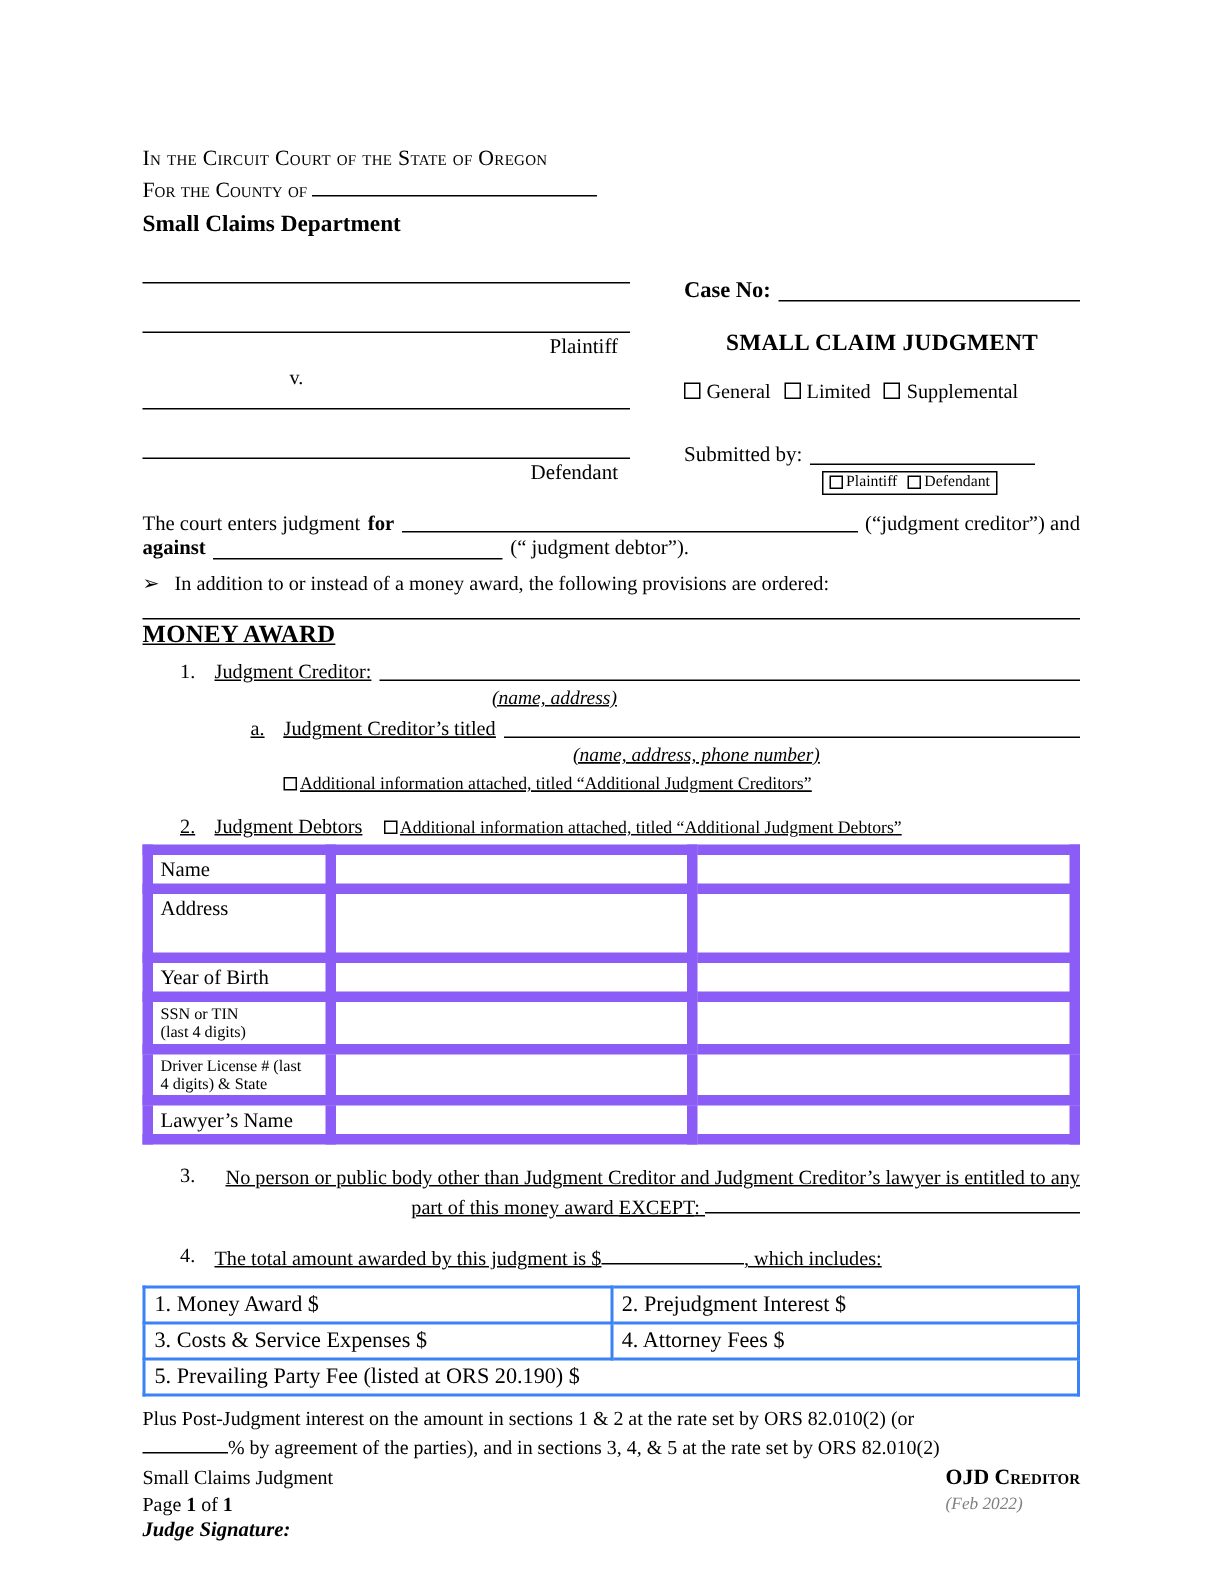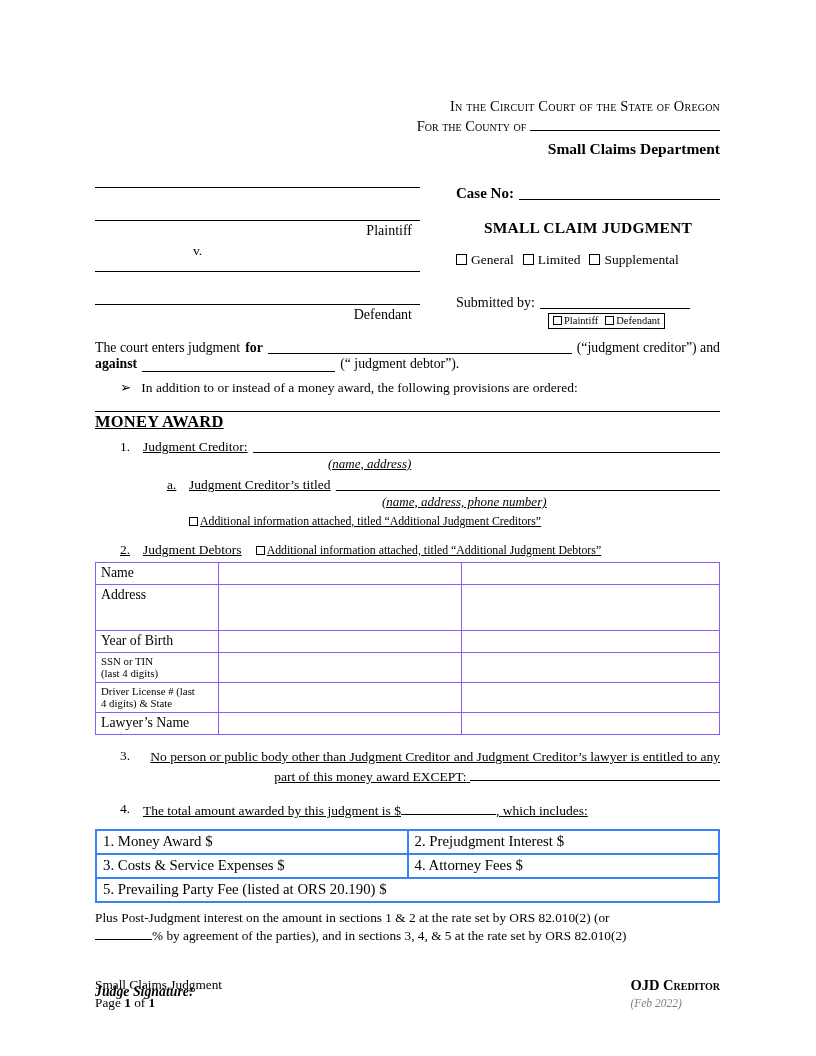--- a/index.html
+++ b/index.html
@@ -7,21 +7,21 @@
   .page {
     position:relative; width:816px; height:1056px; margin:0 auto;
     background:#ffffff; color:#000; font-size:13.5px;
     padding:97px 96px 0 95px; overflow:hidden;
   }
   .sc { font-variant:small-caps; }
   .bold { font-weight:bold; }
   .italic { font-style:italic; }
 
   
-  .court-header { text-align:right; line-height:1.3; }
+  .court-header { text-align:left; line-height:1.3; }
   .court-line1 { font-size:14.5px; letter-spacing:.2px; }
   .court-line2 { font-size:14.5px; margin-top:1px; }
   .dept { font-weight:bold; font-size:15.5px; margin-top:3px; }
 
   
   .blank { display:inline-block; border-bottom:1px solid #000; height:14px; vertical-align:baseline; }
   .uline { border-bottom:1px solid #000; height:1px; }
   .fill { flex:1; border-bottom:1px solid #000; margin:0 0 2px 5px; min-width:30px; }
 
   
@@ -40,41 +40,41 @@
   .cb.small { width:9px; height:9px; margin-right:2px; }
   .opt { display:inline-flex; align-items:center; }
   .submitted { display:flex; align-items:flex-end; margin-top:27px; font-size:14px; }
   .sub-opts { display:inline-flex; gap:7px; border:1px solid #000; padding:1px 4px 2px 4px; font-size:10.5px; margin-left:92px; margin-top:2px; }
 
   
   .judg-line { display:flex; align-items:flex-end; font-size:13.8px; }
   .judg-line.first { margin-top:11px; }
   .mlword { margin-left:5px; }
   .fixedblank { border-bottom:1px solid #000; height:14px; display:inline-block; }
-  .bullet-line { margin-left:25px; margin-top:7px; font-size:13.5px; }
+  .bullet-line { margin-top:7px; font-size:13.5px; }
   .bullet-line .arrow { margin-right:10px; }
   .section-rule { border-top:1.4px solid #000; margin-top:15px; }
 
   
   .ma-heading { font-weight:bold; font-size:16.5px; text-decoration:underline; letter-spacing:.2px; }
   .num-item { display:flex; margin-top:7px; }
   .num-col { width:23px; flex:none; margin-left:25px; }
   .num-col.sub { margin-left:24px; width:22px; }
   .item-body { flex:1; min-width:0;text-decoration:underline; }
   .fill-row { display:flex; align-items:flex-end; }
   .hint { font-style:italic; font-size:13px; margin-top:1px; }
   .hint.h1 { margin-left:185px; }
   .hint.h2 { margin-left:193px; }
   .attach-line { font-size:11.8px; margin-top:4px; }
   .item2-row { margin-top:13px; display:flex; align-items:baseline; }
   .item2-note { font-size:11.8px; margin-left:14px; }
 
   table { border-collapse:collapse; width:100%; }
   .debtor-table { margin-top:4px; }
-  .debtor-table td { border:1px solid #8b5cf6; vertical-align:top; padding:2px 4px 1px 5px; font-size:13.8px; }
+  .debtor-table td { border:7px solid #8b5cf6; vertical-align:top; padding:2px 4px 1px 5px; font-size:13.8px; }
   .debtor-table td.c1 { width:19.7%; }
   .debtor-table td.c2 { width:39%; }
   .debtor-table td.c3 { width:41.3%; }
   .r-name td { height:22px; }
   .r-address td { height:46px; }
   .r-yob td { height:22px; }
   .r-small td { height:30px; font-size:10.8px; line-height:1.15; }
   .r-lawyer td { height:22px; }
   .small-label { display:inline-block; max-width:100px; }
 

